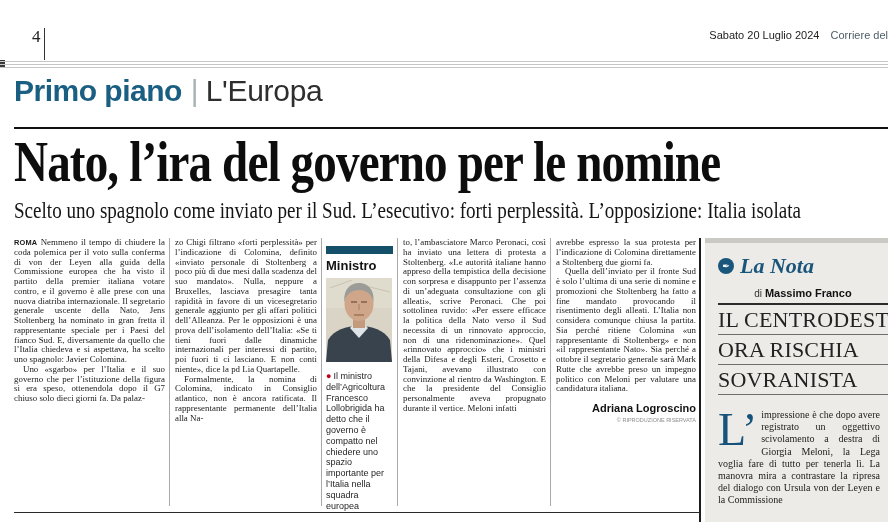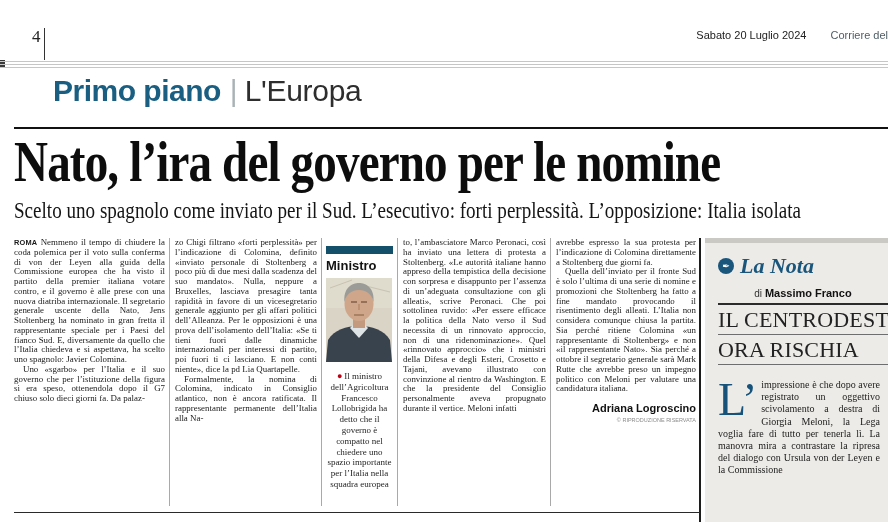--- a/index.html
+++ b/index.html
@@ -5,32 +5,32 @@
   html,body{margin:0;padding:0;background:#fff;}
   #page{position:relative;width:888px;height:522px;background:#ffffff;overflow:hidden;
         font-family:"Liberation Serif", serif;color:#1a1a1a;}
 
   
   .folio-num{position:absolute;left:32px;top:27px;font-size:17px;color:#222;}
   .folio-vline{position:absolute;left:44px;top:28px;width:1px;height:32px;background:#333;}
   .folio-right{position:absolute;right:0;top:29px;font-family:"Liberation Sans",sans-serif;
                font-size:11px;white-space:nowrap;}
   .folio-date{font-weight:normal;color:#222;}
-  .folio-masthead{color:#4e5d66;margin-left:21px;}
+  .folio-masthead{color:#4e5d66;margin-left:8px;}
 
   .triple-rule{position:absolute;left:0;right:0;top:61px;height:8px;
     background:linear-gradient(#c6c6c6,#c6c6c6) 0 0/100% 1px no-repeat,
                linear-gradient(#c6c6c6,#c6c6c6) 0 3px/100% 1px no-repeat,
                linear-gradient(#c6c6c6,#c6c6c6) 0 6px/100% 1px no-repeat;}
   .rule-nub{position:absolute;left:0;top:60px;width:5px;height:7px;background:#3a3a3a;}
 
   
   .strap{position:absolute;left:14px;top:74px;font-family:"Liberation Sans",sans-serif;
          font-size:30px;white-space:nowrap;}
-  .strap-main{font-weight:bold;color:#1a5f82;letter-spacing:-0.5px;margin-left:39px;}
+  .strap-main{font-weight:bold;color:#1a5f82;letter-spacing:-0.5px;}
   .strap-sep{color:#aab2b6;font-weight:normal;margin:0 7px 0 9px;}
   .strap-sub{color:#2e2e2e;letter-spacing:-0.3px;}
 
   .head-rule{position:absolute;left:14px;right:0;top:127px;height:2px;background:#111;}
 
   
   .headline{position:absolute;left:14px;top:130px;font-size:56px;font-weight:bold;
             white-space:nowrap;transform:scaleX(.84);transform-origin:left top;
             letter-spacing:-1px;color:#0d0d0d;}
   .subhead{position:absolute;left:14px;top:198px;font-size:23px;white-space:nowrap;
@@ -50,22 +50,22 @@
   .byline-block{margin-top:10px;text-align:right;}
   .byline{font-family:"Liberation Sans",sans-serif;font-weight:bold;font-size:11px;color:#111;}
   .copyright{font-family:"Liberation Sans",sans-serif;font-size:5.5px;color:#8d8d8d;margin-top:2px;}
 
   
   .photo-box{position:absolute;left:326px;top:238px;width:67px;margin-top:8px;}
   .photo-bar{height:8px;background:#15506b;}
   .photo-kicker{font-family:"Liberation Sans",sans-serif;font-weight:bold;font-size:13px;
                 color:#121212;margin:4px 0 5px;}
   .photo-frame{width:66px;height:84px;display:block;}
-  .photo-caption{font-family:Liberation Serif, serif;font-size:9px;line-height:10.8px;
-                 color:#1f1f1f;margin-top:9px;text-align:center;}
+  .photo-caption{font-family:Liberation Sans, sans-serif;font-size:9px;line-height:10.8px;
+                 color:#1f1f1f;margin-top:9px;text-align:left;}
   .red-bullet{color:#c00013;font-size:9px;margin-right:2px;}
 
   
   .nota{position:absolute;left:705px;top:238px;width:183px;height:284px;background:#edebe7;
         overflow:hidden;font-family:"Liberation Serif",serif;}
   .nota-topstrip{height:5px;background:#cbc9c4;}
   .nota-head{padding:10px 0 0 13px;display:flex;align-items:center;}
   .nota-icon{width:16px;height:16px;border-radius:50%;background:#1a567c;color:#fff;
              display:inline-flex;align-items:center;justify-content:center;
              font-size:9px;line-height:16px;margin-right:6px;flex:0 0 auto;
@@ -167,20 +167,21 @@
       <span class="nota-icon">✒</span>
       <span class="nota-title">La Nota</span>
     </div>
     <div class="nota-author-row">
       <span>di</span>
       <span class="nota-author">Massimo Franco</span>
     </div>
     <div class="nota-headlines">
       <div class="nota-hline">IL CENTRODESTRA</div>
       <div class="nota-hline">ORA RISCHIA</div>
+      <div class="nota-hline">SOVRANISTA</div>
     </div>
     <div class="nota-body">
       <span class="nota-dropcap">L’</span><span>impressione è che dopo avere registrato un oggettivo scivolamento a destra di Giorgia Meloni, la Lega voglia fare di tutto per tenerla lì. La manovra mira a contrastare la ripresa del dialogo con Ursula von der Leyen e la Commissione</span>
     </div>
   </div>
 
   <div class="bottom-rule"></div>
 </div>
 
 </body></html>

